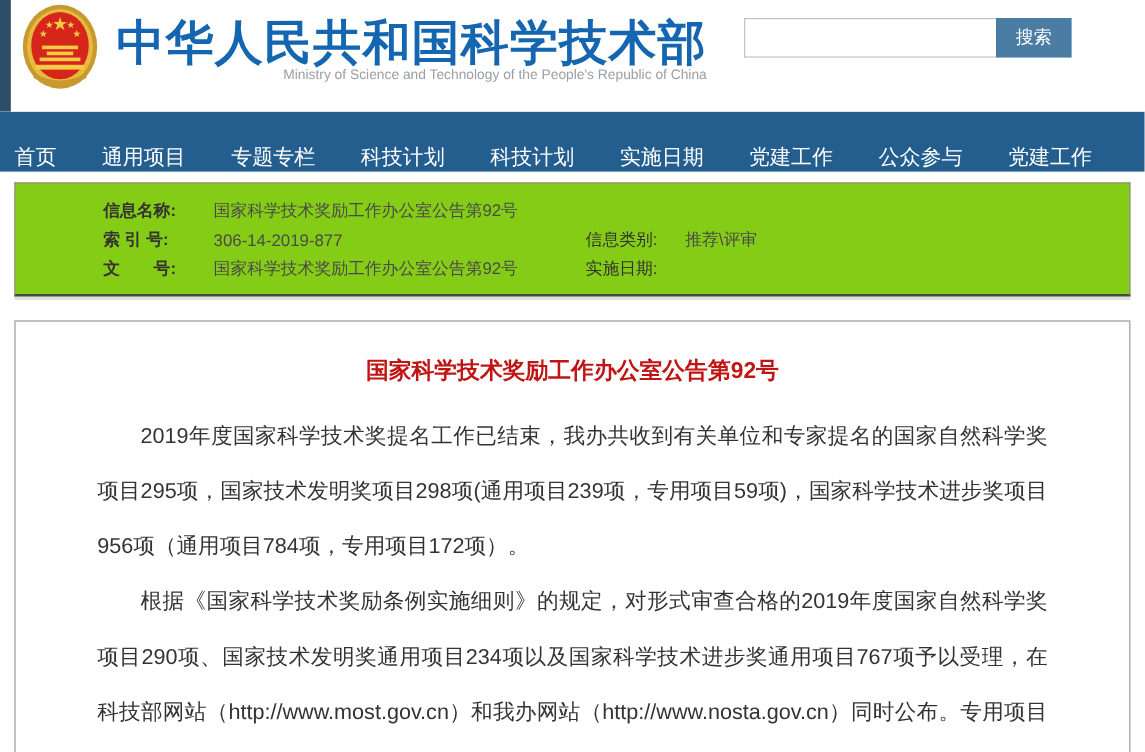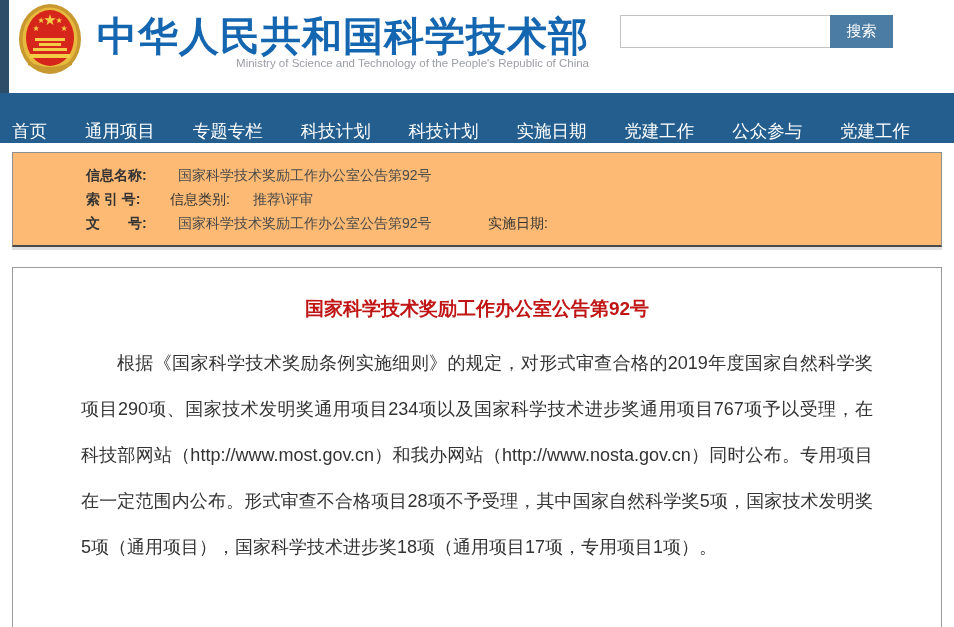--- a/index.html
+++ b/index.html
@@ -58,21 +58,21 @@
     color:#fff; font-size:17.5px; cursor:pointer; white-space:nowrap;
   }
 
   
   .info-panel {
     margin:9px 12px 0 12px;
     border:1px solid #8f8f8f;
     border-bottom:2px solid #4a4a4a;
     box-shadow:0 3px 0 rgba(0,0,0,0.12);
     padding:11px 0 9px 0;
-    background:#fdba74;
+    background:#84cc16;
   }
   .info-row { display:flex; height:24px; align-items:center; font-size:14px; }
   .ilabel { margin-left:73px; width:82px; font-weight:bold; color:#333; white-space:pre; }
   .ivalue { width:308px; color:#4a4a4a; margin-left:10px; overflow:hidden; white-space:nowrap; }
   .ilabel-r { margin-left:2px; width:75px; font-weight:normal; color:#333; }
   .ivalue-r { color:#4a4a4a; margin-left:8px; white-space:nowrap;text-align:center; }
 
   
   .article-box {
     margin:20px 12px 0 12px;
@@ -144,31 +144,33 @@
     <div class="nav-item">党建工作</div>
   </div>
 
   <div class="info-panel">
     <div class="info-row">
       <span class="ilabel">信息名称:</span>
       <span class="ivalue">国家科学技术奖励工作办公室公告第92号</span>
     </div>
     <div class="info-row">
       <span class="ilabel">索 引 号:</span>
+      <span class="ivalue">306-14-2019-877</span>
       <span class="ilabel-r">信息类别:</span>
       <span class="ivalue-r">推荐\评审</span>
     </div>
     <div class="info-row">
       <span class="ilabel">文　　号:</span>
       <span class="ivalue">国家科学技术奖励工作办公室公告第92号</span>
       <span class="ilabel-r">实施日期:</span>
       <span class="ivalue-r"></span>
     </div>
   </div>
 
   <div class="article-box">
     <div class="article-title">国家科学技术奖励工作办公室公告第92号</div>
     <div class="article-body">
+      <p>2019年度国家科学技术奖提名工作已结束，我办共收到有关单位和专家提名的国家自然科学奖项目295项，国家技术发明奖项目298项(通用项目239项，专用项目59项)，国家科学技术进步奖项目956项（通用项目784项，专用项目172项）。</p>
       <p>根据《国家科学技术奖励条例实施细则》的规定，对形式审查合格的2019年度国家自然科学奖项目290项、国家技术发明奖通用项目234项以及国家科学技术进步奖通用项目767项予以受理，在科技部网站（http://www.most.gov.cn）和我办网站（http://www.nosta.gov.cn）同时公布。专用项目在一定范围内公布。形式审查不合格项目28项不予受理，其中国家自然科学奖5项，国家技术发明奖5项（通用项目），国家科学技术进步奖18项（通用项目17项，专用项目1项）。</p>
     </div>
   </div>
 
 </div>
 
 </body></html>

